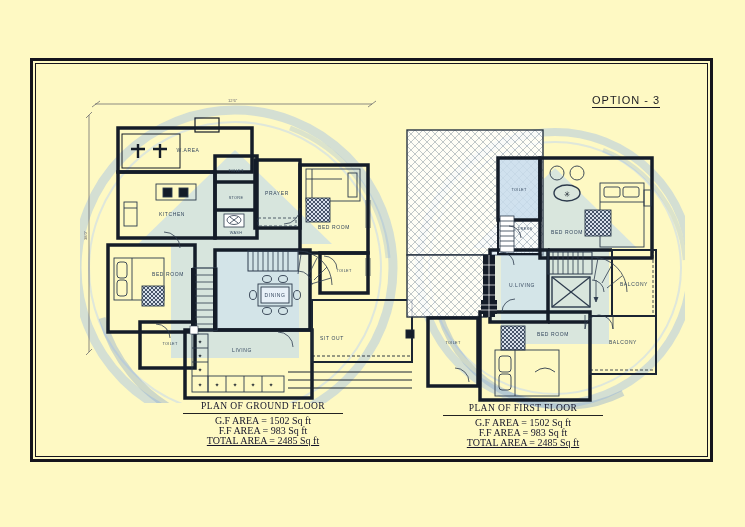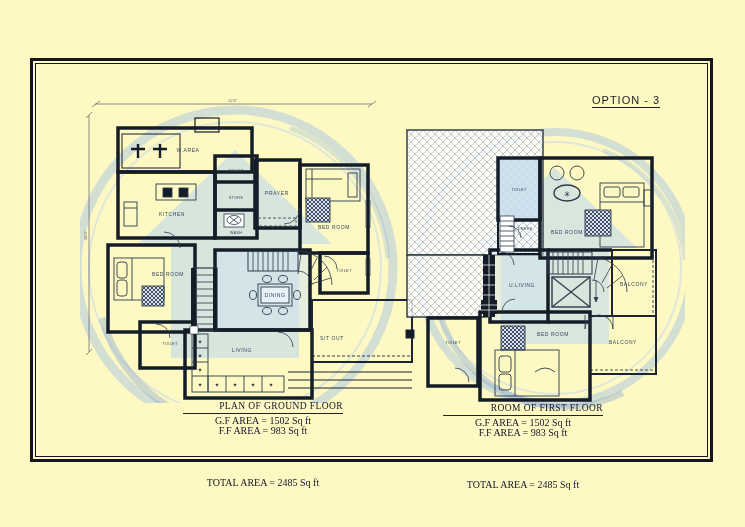--- a/index.html
+++ b/index.html
@@ -8,23 +8,23 @@
   #frame-outer{position:absolute;left:30px;top:58px;width:683px;height:404px;
                border:3px solid #15151d;box-sizing:border-box;}
   #frame-inner{position:absolute;left:2px;top:2px;right:2px;bottom:2px;
                border:1px solid #15151d;}
   .plan-svg{position:absolute;}
   #option-label{position:absolute;left:592px;top:94px;font-size:11px;letter-spacing:1px;
                 color:#1c1c22;border-bottom:1px solid #1c1c22;padding-bottom:1px;}
   .title-block{position:absolute;width:160px;text-align:center;
                font-family:"Liberation Serif",serif;color:#14142a;}
   .title-block .pl-title{font-size:9.5px;letter-spacing:.4px;border-bottom:1px solid #222;
-                         padding-bottom:2px;margin-bottom:2px;text-align:right;}
+                         padding-bottom:2px;margin-bottom:2px;}
   .title-block .area-line{font-size:10px;line-height:10px;}
-  .title-block .area-total{margin-top:42px;}
+  .title-block .area-total{text-decoration:underline;}
   #gf-title-block{left:183px;top:401px;}
   #ff-title-block{left:443px;top:403px;}
   svg text{font-family:"Liberation Sans",sans-serif;}
   .room-label{font-size:5px;letter-spacing:.6px;fill:#35485f;}
   .tiny-label{font-size:3.8px;letter-spacing:.3px;fill:#35485f;}
   .dim-label{font-size:4.2px;fill:#6a6a72;}
 </style>
 </head>
 <body>
 
@@ -355,19 +355,19 @@
   </svg>
 
   <div class="title-block" id="gf-title-block">
     <div class="pl-title">PLAN OF GROUND FLOOR</div>
     <div class="area-line">G.F AREA =  1502 Sq ft</div>
     <div class="area-line">F.F AREA =  983 Sq ft</div>
     <div class="area-line area-total">TOTAL AREA =  2485 Sq ft</div>
   </div>
 
   <div class="title-block" id="ff-title-block">
-    <div class="pl-title">ROOM OF FIRST FLOOR</div>
+    <div class="pl-title">PLAN OF FIRST FLOOR</div>
     <div class="area-line">G.F AREA =  1502 Sq ft</div>
     <div class="area-line">F.F AREA =  983 Sq ft</div>
     <div class="area-line area-total">TOTAL AREA =  2485 Sq ft</div>
   </div>
 
 </div>
 
 </body></html>

